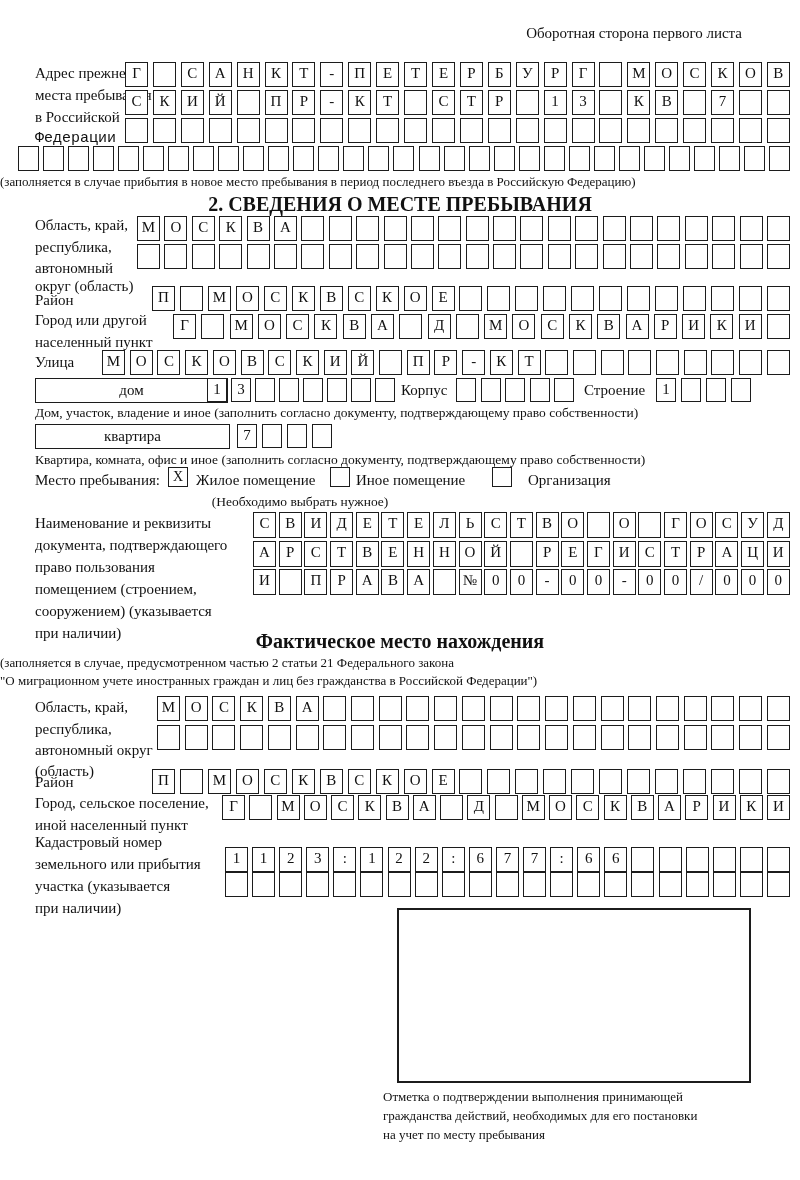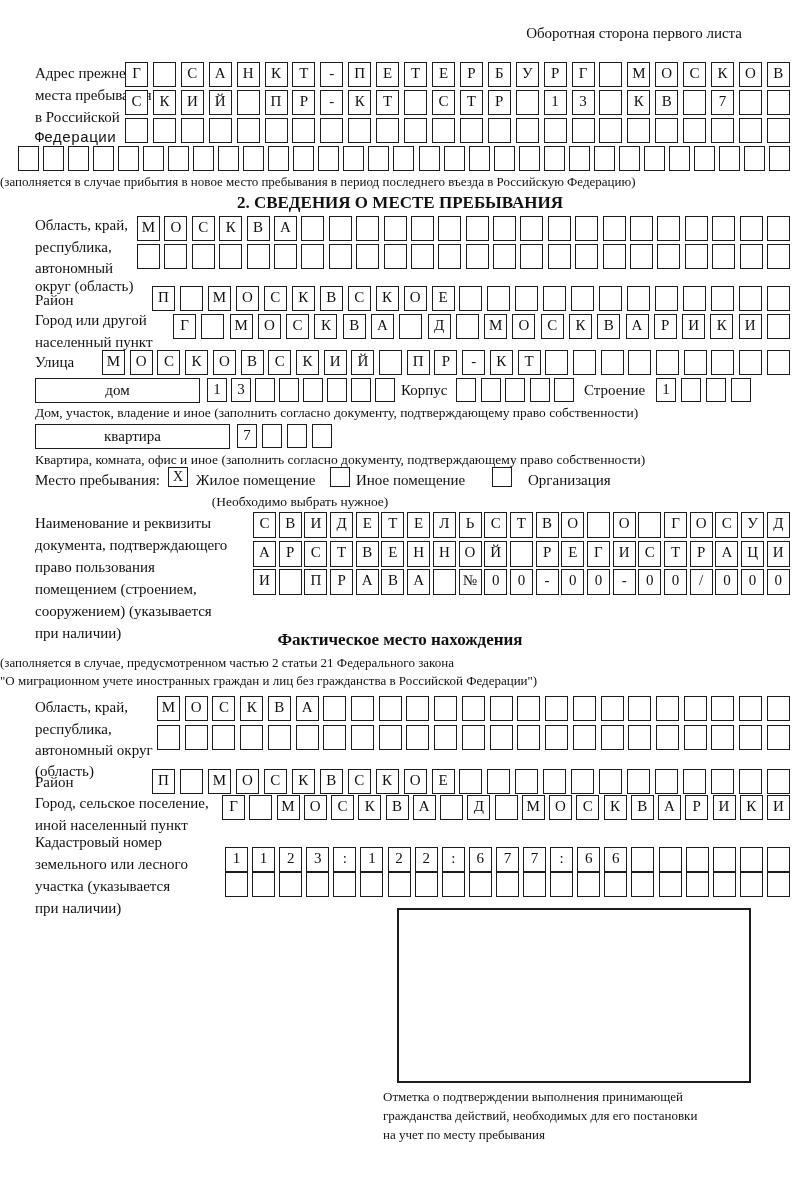--- a/index.html
+++ b/index.html
@@ -3,21 +3,21 @@
 <meta charset="utf-8">
 <style>
   html,body{margin:0;padding:0;}
   body{
     width:800px;height:1180px;background:#ffffff;position:relative;
     font-family:"Liberation Serif","DejaVu Serif",serif;color:#111;
     overflow:hidden;
   }
   .lbl{position:absolute;font-size:15px;white-space:nowrap;line-height:18px;}
   .small-note{position:absolute;font-size:13px;left:0;width:800px;text-align:left;white-space:nowrap;}
-  .sec-title{position:absolute;font-size:17px;font-weight:bold;left:0;width:800px;text-align:center;}
+  .sec-title{position:absolute;font-size:20px;font-weight:bold;left:0;width:800px;text-align:center;}
   .cellrow{position:absolute;display:flex;justify-content:space-between;}
   .cell{
     width:23px;height:25px;box-sizing:border-box;border:1.7px solid #1c1c1c;
     font-size:15px;line-height:21px;text-align:center;background:#fff;flex:0 0 auto;
   }
   .sm .cell{width:20px;height:24px;}
   .xs .cell{width:21px;height:25px;}
   .wide .cell{width:23px;height:26px;}
   .fbox{
     position:absolute;box-sizing:border-box;border:1.8px solid #1c1c1c;background:#fff;
@@ -289,21 +289,21 @@
     <span class="cell">&nbsp;</span>
     <span class="cell">&nbsp;</span>
     <span class="cell">&nbsp;</span>
     <span class="cell">&nbsp;</span>
     <span class="cell">&nbsp;</span>
     <span class="cell">&nbsp;</span>
     <span class="cell">&nbsp;</span>
     <span class="cell">&nbsp;</span>
   </div>
 
-<div class="fbox" style="left:35px;top:378px;width:165px;height:25px;line-height:22px;">дом</div>
+<div class="fbox" style="left:35px;top:378px;width:193px;height:25px;line-height:22px;">дом</div>
 <div class="cellrow sm" style="left:207px;top:378px;width:188px;">
     <span class="cell">1</span>
     <span class="cell">3</span>
     <span class="cell">&nbsp;</span>
     <span class="cell">&nbsp;</span>
     <span class="cell">&nbsp;</span>
     <span class="cell">&nbsp;</span>
     <span class="cell">&nbsp;</span>
     <span class="cell">&nbsp;</span>
   </div>
@@ -524,21 +524,21 @@
     <span class="cell">К</span>
     <span class="cell">В</span>
     <span class="cell">А</span>
     <span class="cell">Р</span>
     <span class="cell">И</span>
     <span class="cell">К</span>
     <span class="cell">И</span>
   </div>
 
 <div class="lbl" style="left:35px;top:833px;">Кадастровый номер</div>
-<div class="lbl" style="left:35px;top:855px;">земельного или лесного</div>
+<div class="lbl" style="left:35px;top:855px;">земельного или прибытия</div>
 <div class="lbl" style="left:35px;top:877px;">участка (указывается</div>
 <div class="lbl" style="left:35px;top:899px;">при наличии)</div>
 <div class="cellrow" style="left:225px;top:847px;width:565px;">
     <span class="cell">1</span>
     <span class="cell">1</span>
     <span class="cell">2</span>
     <span class="cell">3</span>
     <span class="cell">:</span>
     <span class="cell">1</span>
     <span class="cell">2</span>

